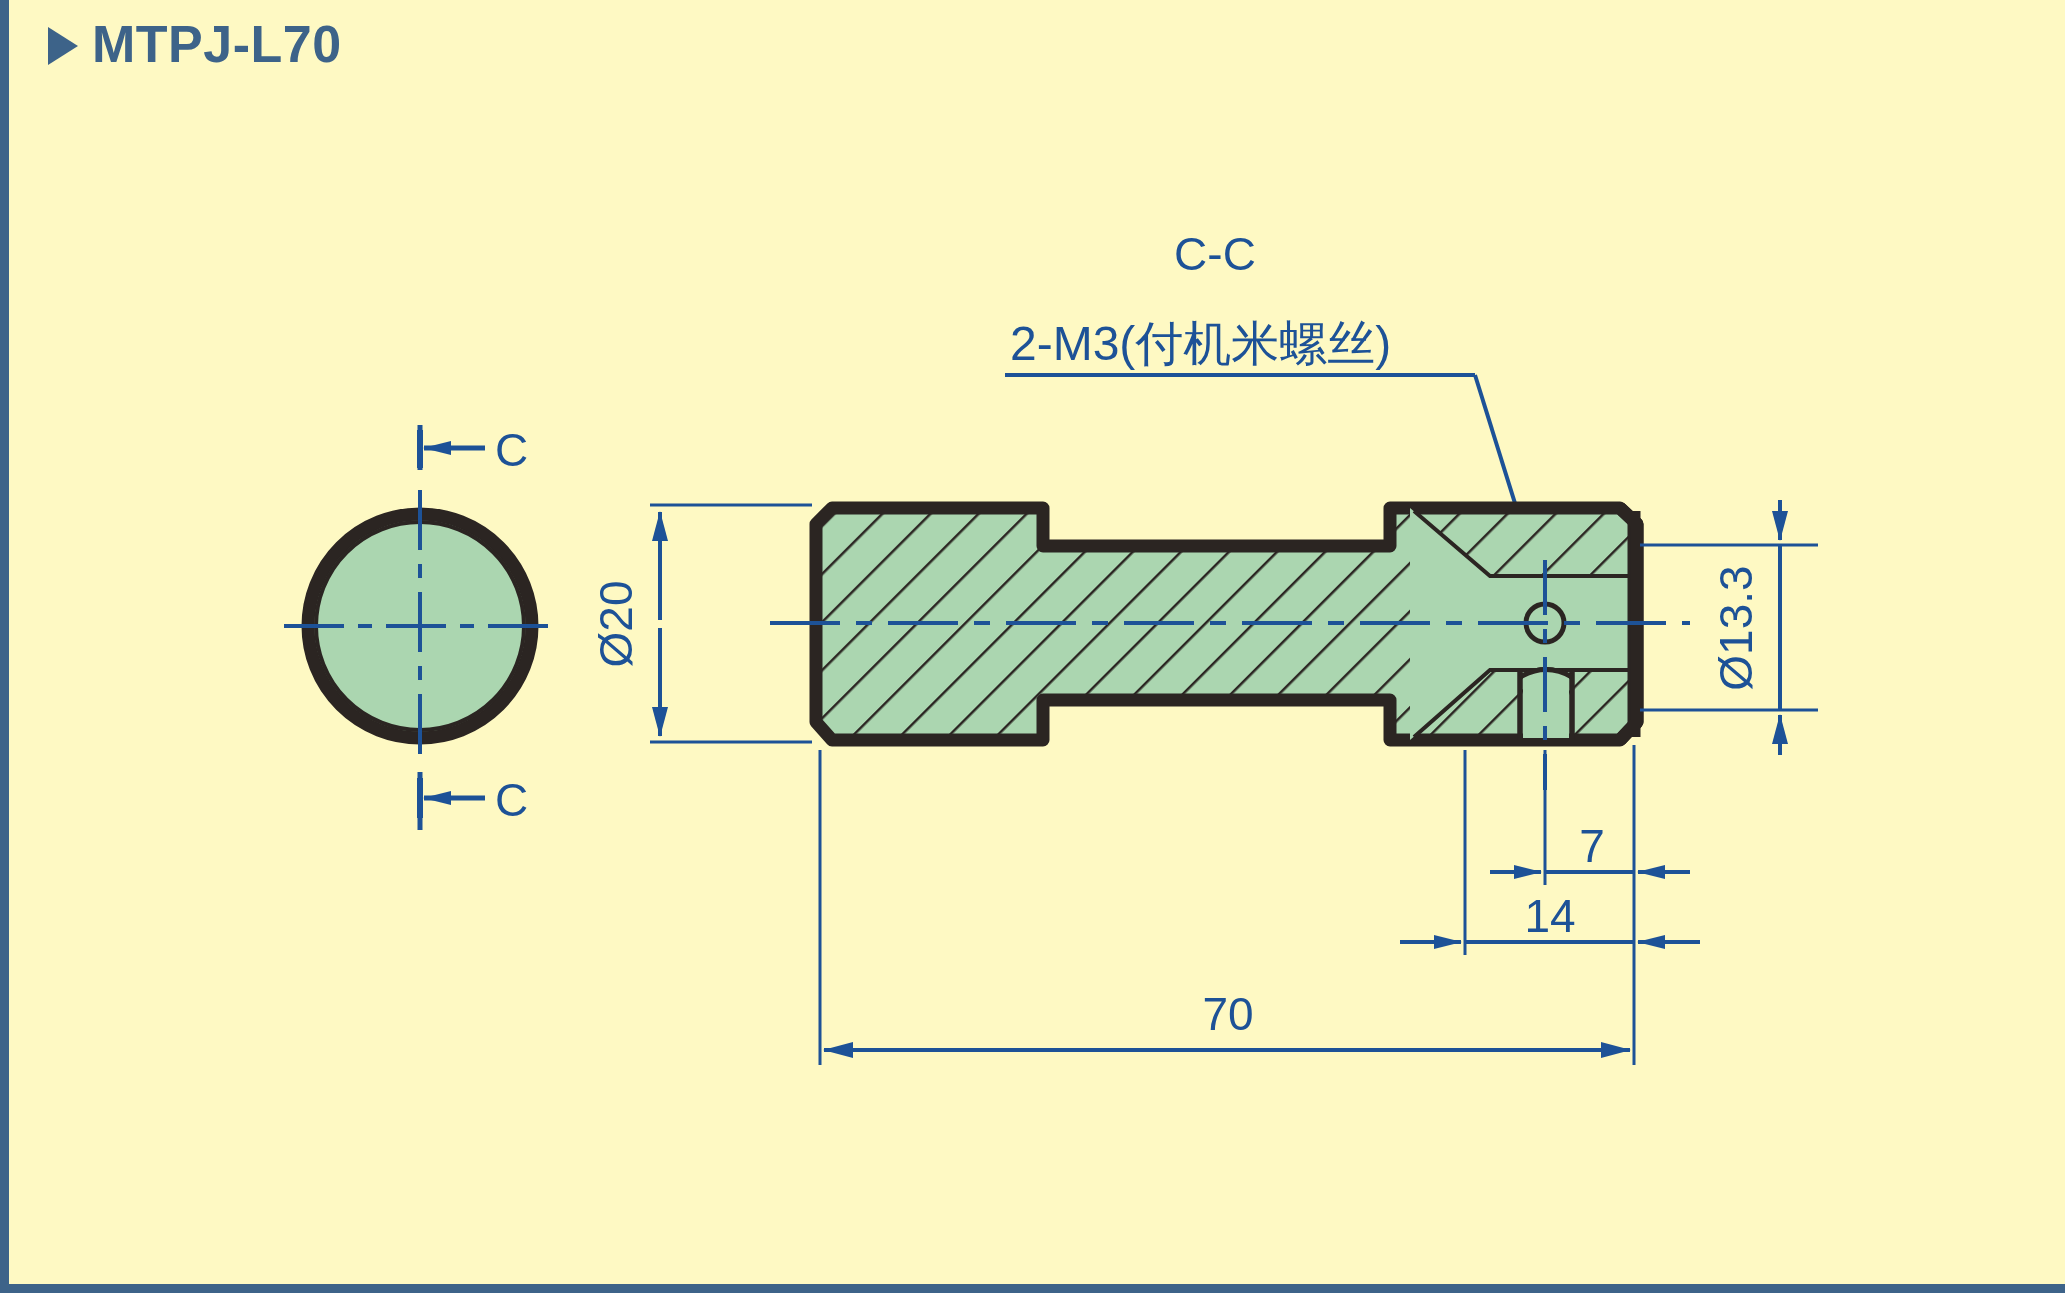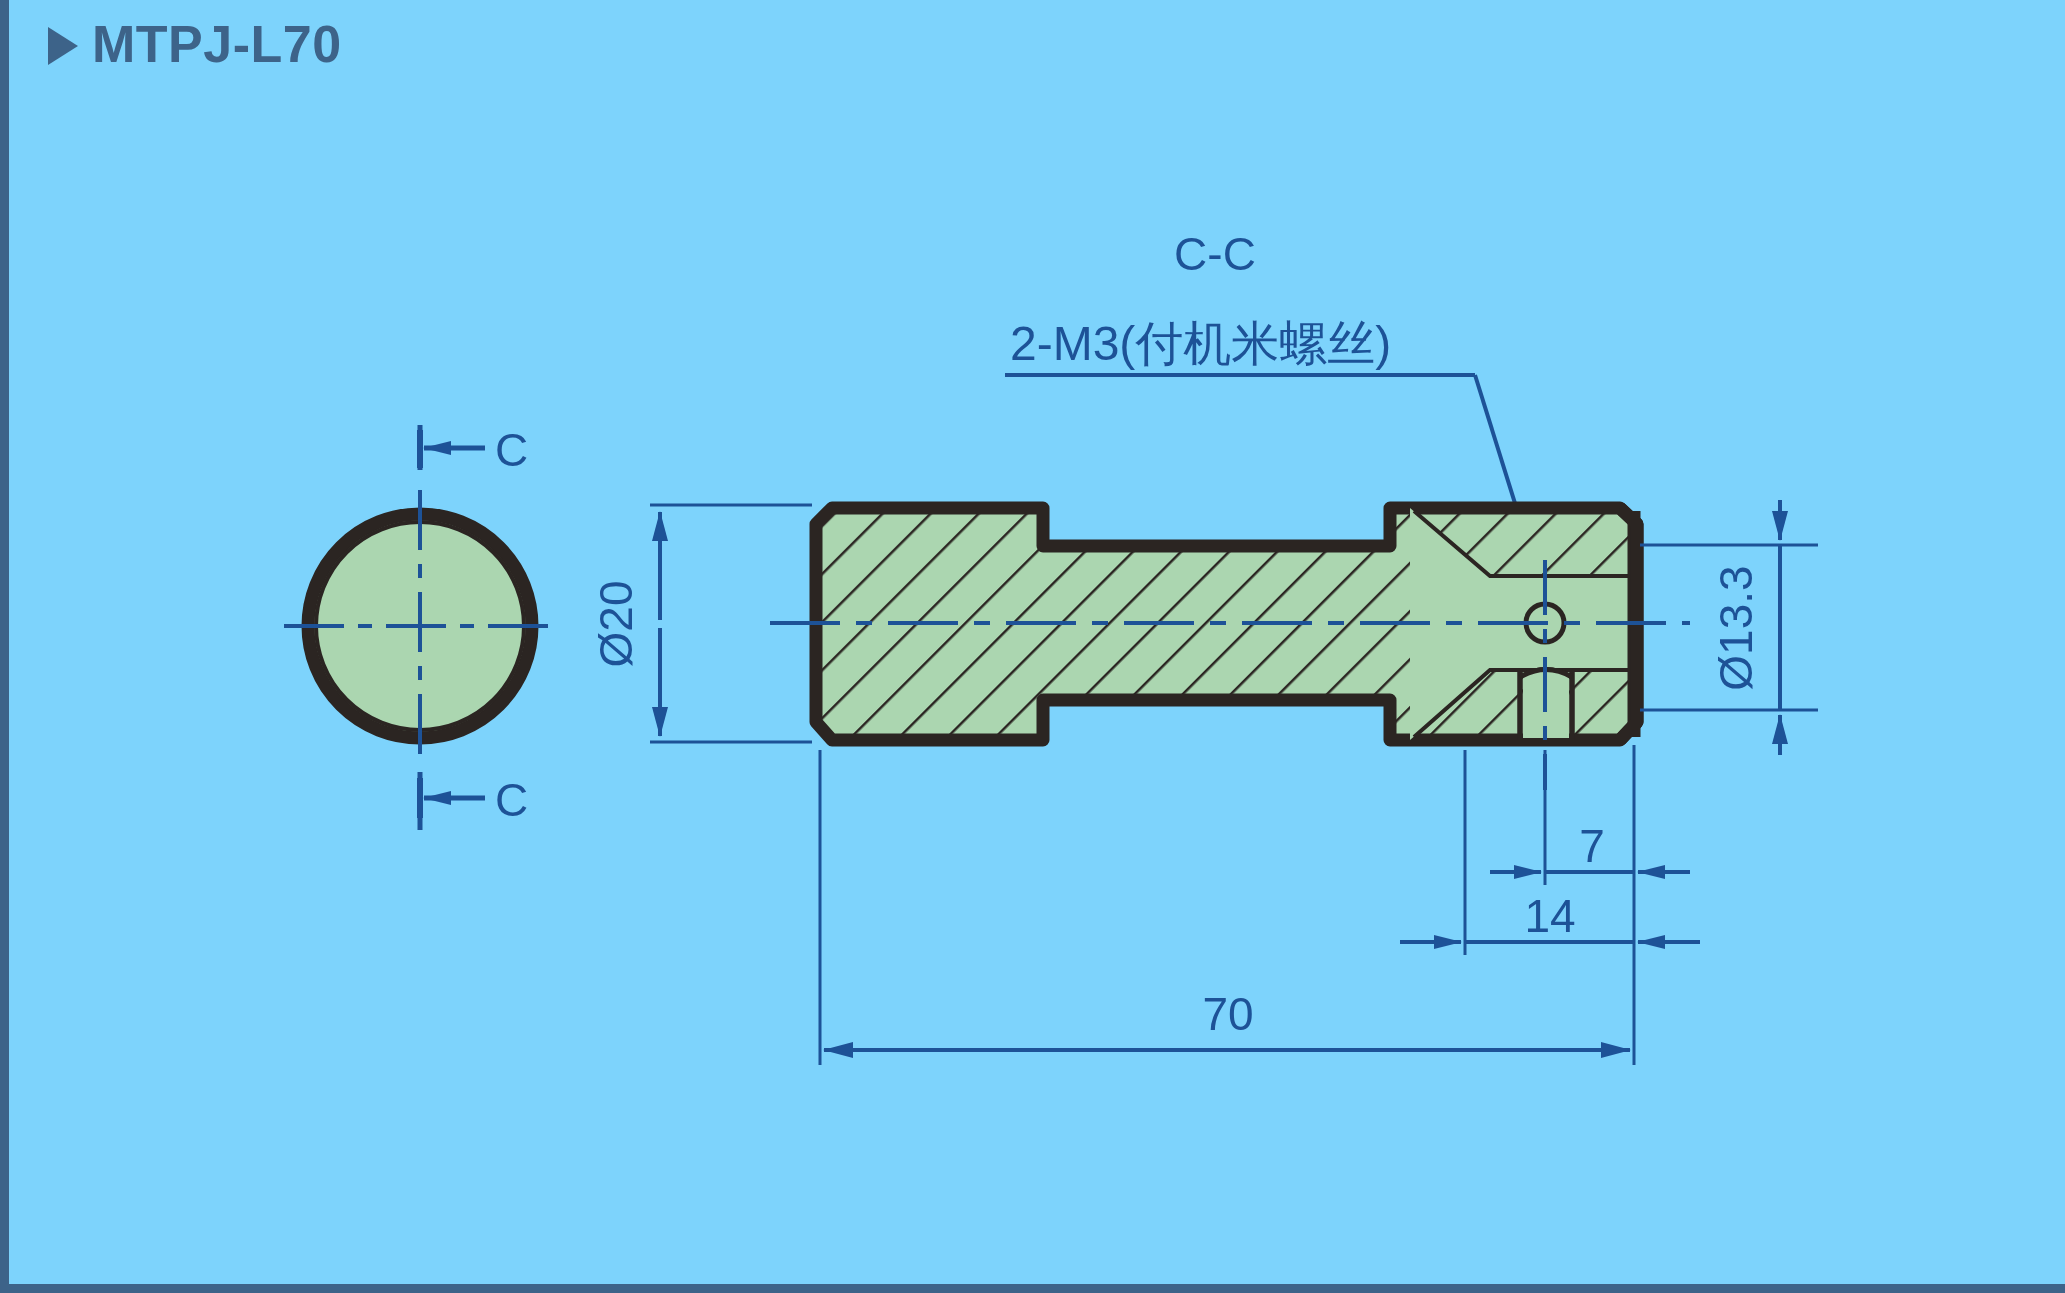--- a/index.html
+++ b/index.html
@@ -4,21 +4,21 @@
 <style>
   html, body {
     margin: 0;
     padding: 0;
     background: #ffffff;
   }
   #page {
     position: relative;
     width: 2065px;
     height: 1293px;
-    background: #7dd3fc;
+    background: #fef9c3;
     overflow: hidden;
     font-family: "Liberation Sans", "DejaVu Sans", sans-serif;
   }
   
   #frame-left {
     position: absolute;
     left: 0;
     top: 0;
     width: 9px;
     height: 1293px;

